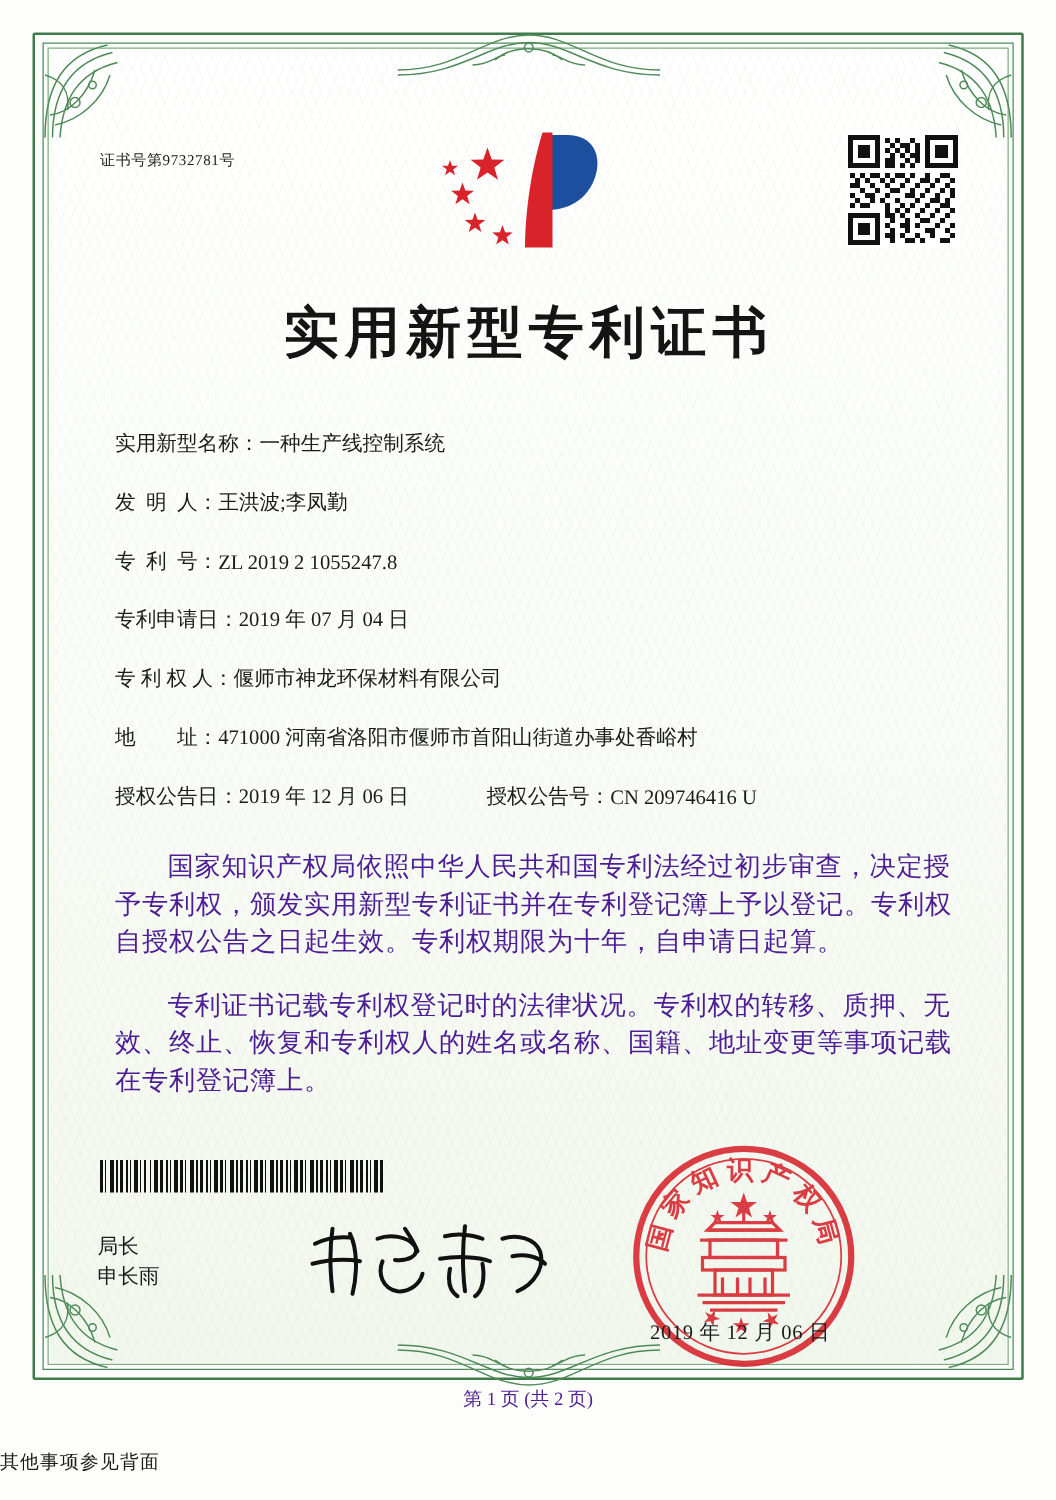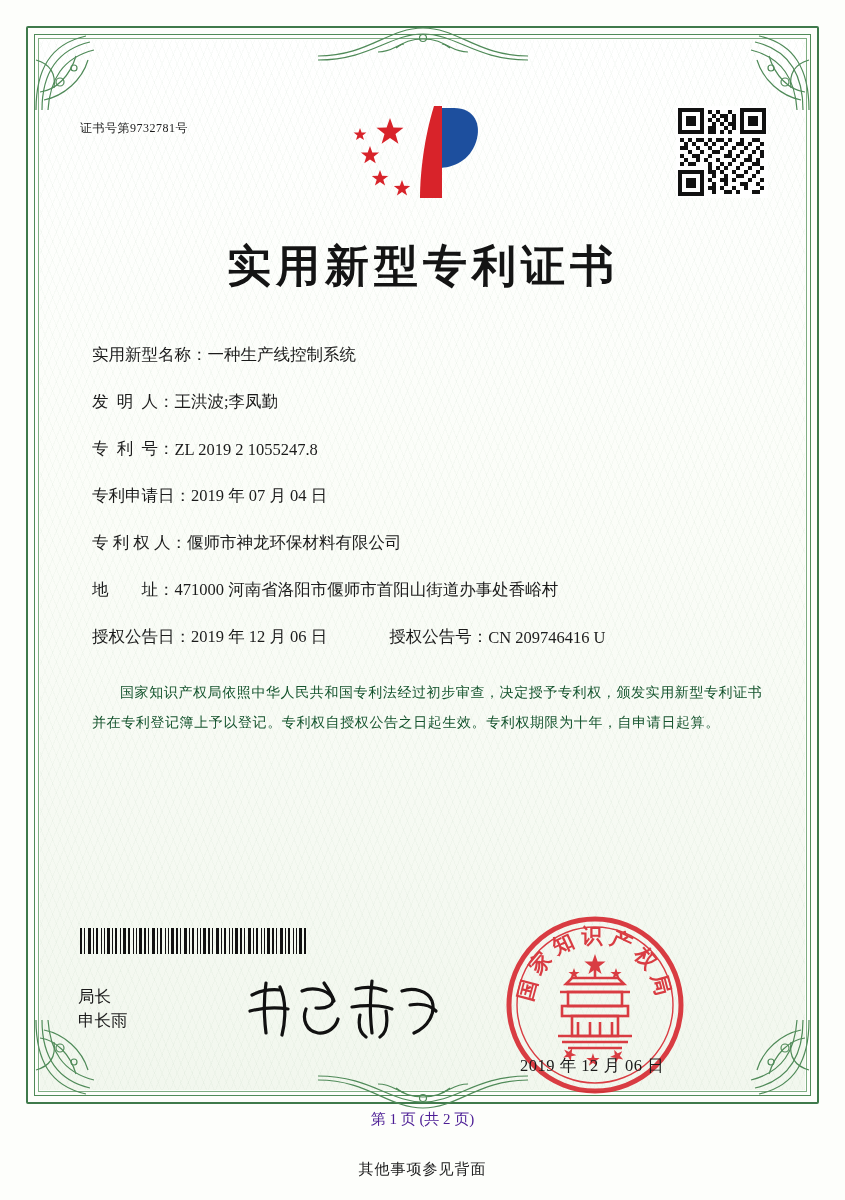--- a/index.html
+++ b/index.html
@@ -168,26 +168,26 @@
     white-space: pre;
     flex: 0 0 auto;
   }
 
   .paras {
     margin-top: 30px;
     padding-left: 14px;
     padding-right: 4px;
   }
   .para {
-    font-size: 14px;
+    font-size: 21px;
     line-height: 30px;
     text-indent: 2em;
     letter-spacing: 0.6px;
     margin-bottom: 2px;
-    color: #14532d;
+    color: #4c1d95;
   }
 
   
   .barcode {
     position: absolute;
     left: 80px;
     top: 928px;
     width: 228px;
     height: 26px;
   }
@@ -234,21 +234,21 @@
     text-align: center;
     font-size: 15px;
     color: #4c1d95;
   }
 
   .backnote {
     position: absolute;
     left: 0;
     right: 0;
     top: 1160px;
-    text-align: center;
+    text-align: left;
     font-size: 15px;
     color: #1b1b1b;
     letter-spacing: 1px;
   }
 </style>
 </head>
 <body>
 
 <div class="page">
 
@@ -526,20 +526,21 @@
         <span class="lbl">授权公告日：</span>
         <span class="val">2019 年 12 月 06 日</span>
         <span class="lbl2">授权公告号：</span>
         <span class="val">CN 209746416 U</span>
       </div>
 
     </div>
 
     <div class="paras">
       <p class="para">国家知识产权局依照中华人民共和国专利法经过初步审查，决定授予专利权，颁发实用新型专利证书并在专利登记簿上予以登记。专利权自授权公告之日起生效。专利权期限为十年，自申请日起算。</p>
+      <p class="para">专利证书记载专利权登记时的法律状况。专利权的转移、质押、无效、终止、恢复和专利权人的姓名或名称、国籍、地址变更等事项记载在专利登记簿上。</p>
     </div>
 
   </div>
 
   <div class="barcode">
     <svg viewBox="0 0 228 26" width="228" height="26" shape-rendering="crispEdges">
       <rect width="228" height="26" fill="#ffffff" opacity="0"></rect>
       <g fill="#111111">
         <rect x="0" y="0" width="2" height="26"></rect>
           <rect x="4" y="0" width="1" height="26"></rect>

